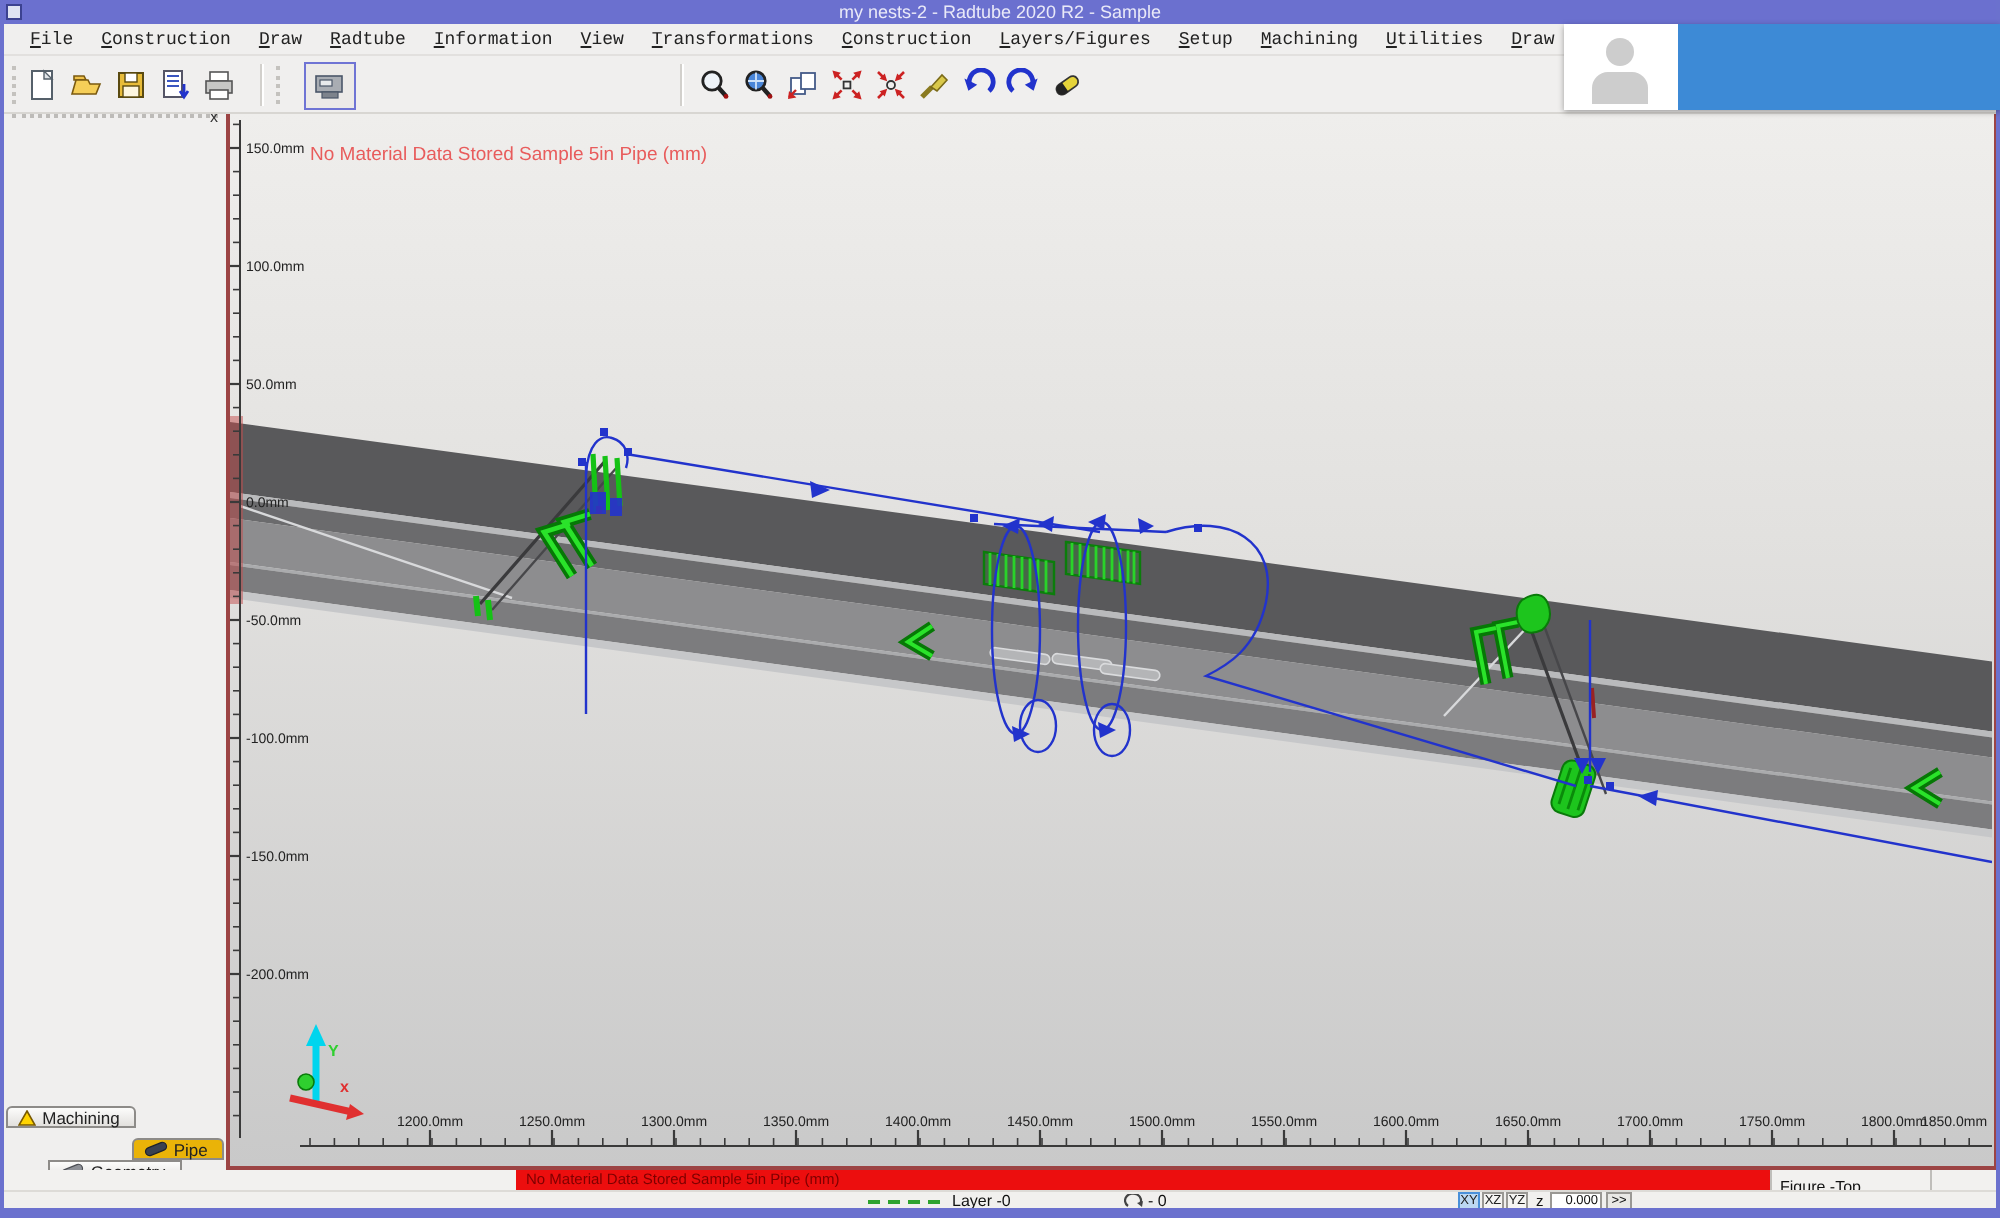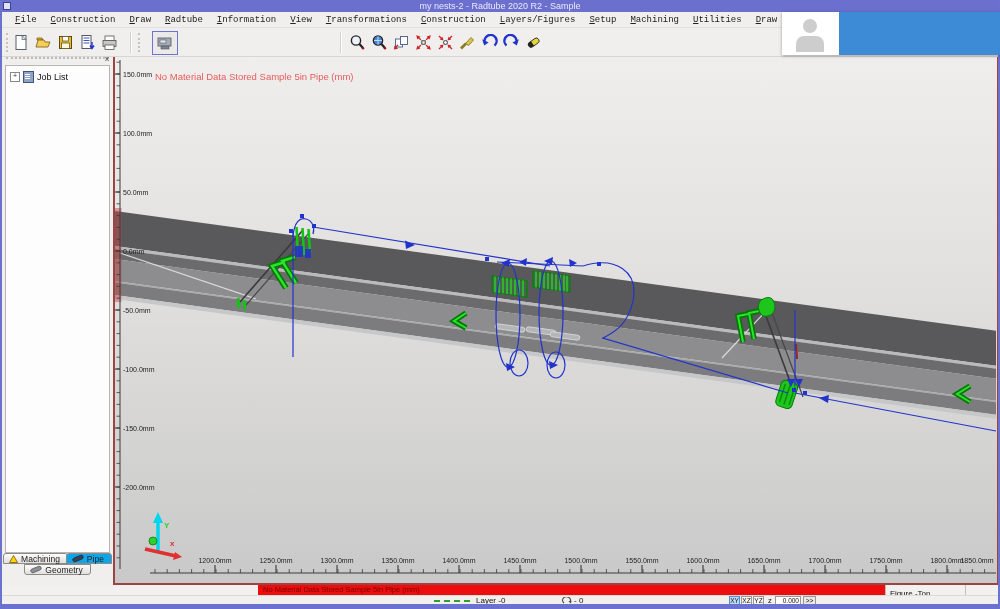--- a/index.html
+++ b/index.html
@@ -42,21 +42,21 @@
   #sidebar .phead .x{position:absolute;right:0;top:-4px;font-size:8px;color:#333;line-height:8px;}
   #sidebar .tree{position:absolute;left:3px;top:10px;width:105px;height:488px;background:#fdfdfd;border:1px solid #b8b6b2;box-sizing:border-box;}
   .treerow{display:flex;align-items:center;margin:5px 0 0 4px;font-size:9px;color:#111;}
   .expander{width:8px;height:8px;border:1px solid #888;background:#fff;font-size:7px;line-height:6px;text-align:center;color:#333;margin-right:3px;flex:none;}
   .clipicon{width:9px;height:10px;background:#8fa2c8;border:1px solid #44537a;margin-right:3px;flex:none;position:relative;}
   .clipicon::after{content:"";position:absolute;left:1px;top:2px;width:5px;height:1px;background:#fff;box-shadow:0 2px 0 #fff,0 4px 0 #fff;}
   #sidebar .tabs{position:absolute;left:0px;top:498px;width:111px;}
   .tabrow{display:flex;justify-content:center;}
   .tab{display:flex;align-items:center;gap:3px;font-size:8.5px;color:#222;background:linear-gradient(#fcfcfb,#e2e0dd);
        border:1px solid #8d8b88;border-radius:3px 3px 0 0;padding:1px 7px 1px 5px;margin:0 -1px;height:11px;box-sizing:border-box;}
-  .tab.front{background:#0ea5e9;z-index:2;position:relative;}
+  .tab.front{background:#eab308;z-index:2;position:relative;margin-top:16px;}
   .tabrow2 .tab{border-radius:0 0 3px 3px;height:11px;}
   
   #canvas-wrap{position:absolute;left:113px;top:55px;width:885px;height:530px;z-index:10;
      border:2px solid #9c4444;border-right:1px solid #9c4444;box-sizing:border-box;
      background:linear-gradient(180deg,#efeeec 0%,#e2e1df 40%,#c9c9c9 100%);}
   #canvas-svg{display:block;}
   .rl{font-size:7px;fill:#222;}
   .hl{font-size:7px;fill:#222;text-anchor:middle;}
   
   #promptrow{position:absolute;left:2px;top:585px;width:996px;height:10px;background:#f2f1ef;z-index:30;font-size:7.5px;}
@@ -221,27 +221,20 @@
 <div id="toast">
   <div class="avatar">
       <div class="head"></div>
       <div class="body"></div>
     </div>
 </div>
 
 <div id="sidebar">
   <div class="phead">
     <span class="x">x</span>
-  </div>
-  <div class="tree">
-    <div class="treerow">
-      <span class="expander">+</span>
-      <span class="clipicon"></span>
-      <span>Job List</span>
-    </div>
   </div>
   <div class="tabs">
     <div class="tabrow">
       <div class="tab">
         <svg width="9" height="8">
             <polygon points="4.5,0.5 8.5,7.5 0.5,7.5" fill="#ffd400" stroke="#7a5a00" stroke-width="0.8"></polygon>
           </svg>
         <span>Machining</span>
       </div>
       <div class="tab front">

